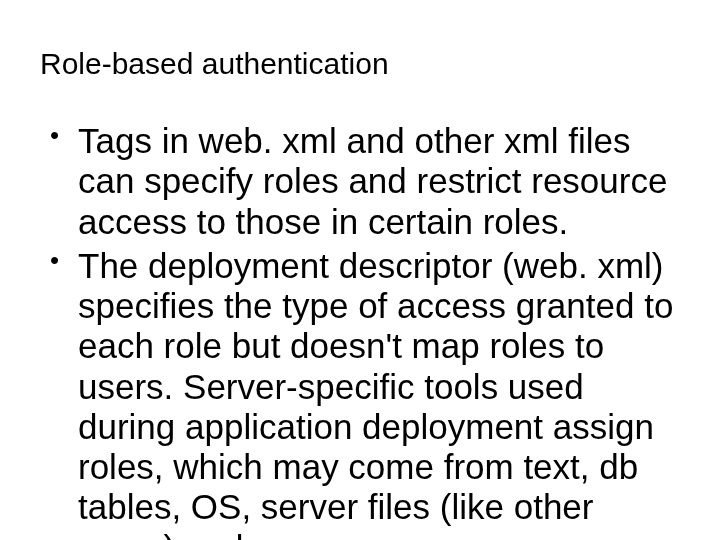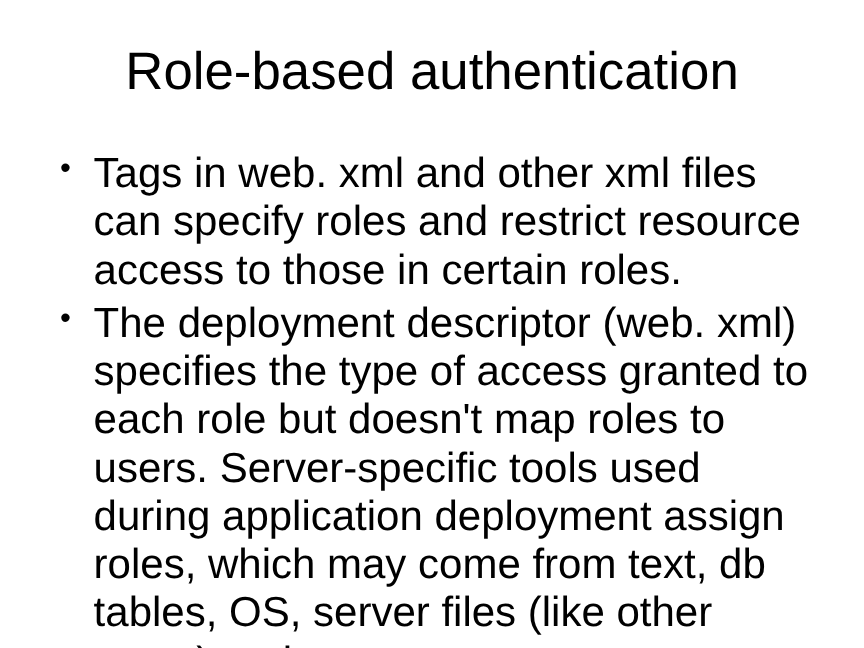--- a/index.html
+++ b/index.html
@@ -10,25 +10,25 @@
     body {
       width: 720px;
       height: 540px;
       background: #ffffff;
       font-family: Arial, Helvetica, sans-serif;
       color: #000000;
       padding: 30px 40px;
       overflow: hidden;
     }
     .title {
-      font-size: 44px;
+      font-size: 30px;
       font-weight: normal;
-      text-align: center;
+      text-align: left;
       margin-bottom: 40px;
-      margin-top: 5px;
+      margin-top: 17px;
     }
     .bullets {
       list-style: none;
       padding-left: 10px;
     }
     .bullets li {
       font-size: 35px;
       line-height: 1.15;
       margin-bottom: 4px;
       position: relative;

